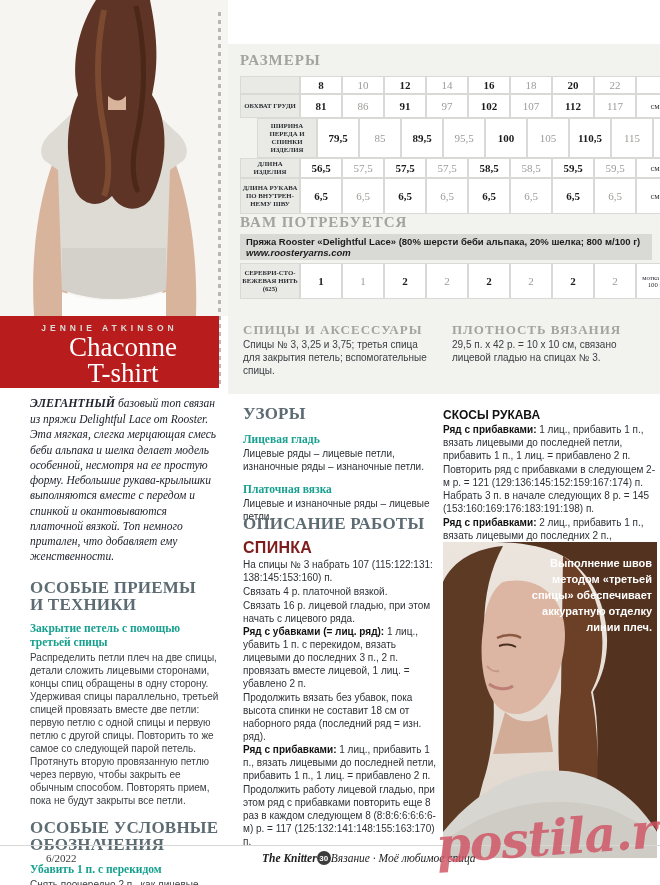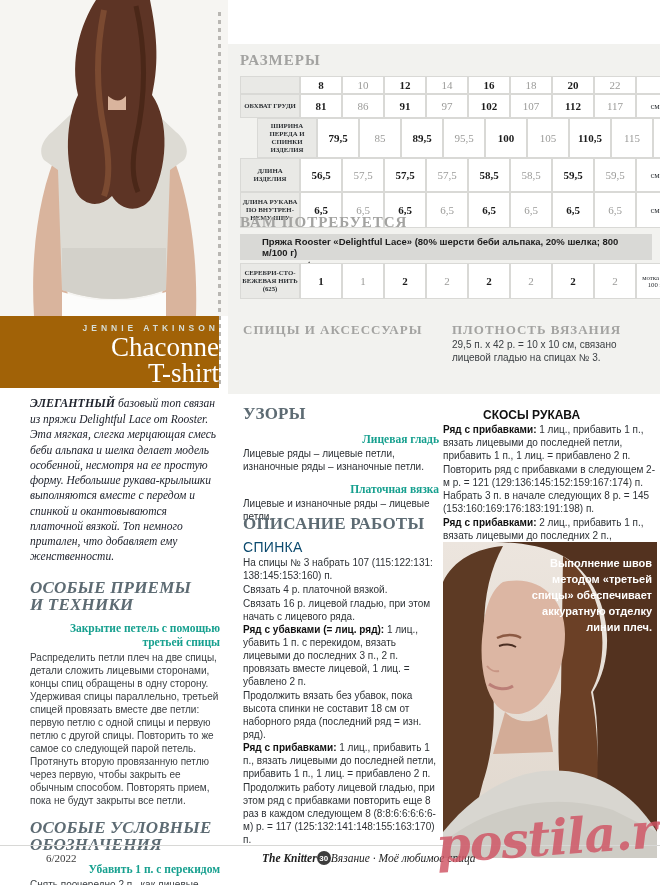--- a/index.html
+++ b/index.html
@@ -6,59 +6,59 @@
   .page{position:relative;width:660px;height:885px;background:#ffffff;overflow:hidden;
         font-family:"Liberation Sans",sans-serif;color:#2b2f33;}
   .serif{font-family:"Liberation Serif","DejaVu Serif",serif;}
 
   
   .photo-left{position:absolute;left:0;top:0;width:228px;height:316px;}
   .stitch-line{position:absolute;left:218px;top:12px;width:3px;height:374px;
     background:repeating-linear-gradient(180deg,#b9b7b3 0 4px,transparent 4px 8px);}
 
   
-  .band{position:absolute;left:0;top:316px;width:219px;height:72px;background:#a16207;text-align:right;}
+  .band{position:absolute;left:0;top:316px;width:219px;height:72px;background:#b91c1c;text-align:center;}
   .designer{padding-top:7px;font-size:8.5px;font-weight:bold;letter-spacing:4px;color:#d6ded8;}
   .band-title{font-size:27px;color:#ffffff;line-height:0.95;margin-top:2px;margin-left:27px;}
 
   
   .leftcol{position:absolute;left:30px;top:396px;width:190px;}
   .intro{font-size:11.5px;line-height:1.33;color:#20242e;font-style:italic;}
   .intro b{font-size:12px;}
-  .h-slate{color:#5d6b73;font-size:17px;line-height:1.02;letter-spacing:0.2px;font-weight:bold;font-style:italic;}
-  .sub-teal{color:#17a08f;font-weight:bold;font-size:11.5px;line-height:1.15;margin:9px 0 2px 0;text-align:right;}
+  .h-slate{color:#5d6b73;font-size:17px;line-height:1.02;letter-spacing:0.2px;font-weight:bold;}
+  .sub-teal{color:#17a08f;font-weight:bold;font-size:11.5px;line-height:1.15;margin:9px 0 2px 0;}
   .small-body{font-size:10px;line-height:1.3;color:#3c4044;}
 
   
   .panel{position:absolute;left:228px;top:44px;width:432px;height:350px;background:#f2f2ef;}
   .h-light{position:absolute;color:#a3a3a1;font-size:15px;letter-spacing:1px;font-weight:bold;}
 
   
   .tbl{position:absolute;left:240px;width:416px;font-family:"Liberation Serif","DejaVu Serif",serif;}
   .trow{display:flex;}
   .tcell{background:#ffffff;border:0.5px solid #d9d9d6;display:flex;align-items:center;justify-content:center;
          font-size:11px;}
   .tlabel{width:56px;background:#e9e9e6;font-size:6.8px;text-align:center;line-height:1.15;
           color:#2b2f33;font-weight:bold;flex:none;padding:1px;}
   .tnum{width:40px;flex:none;}
   .tunit{width:36px;flex:none;font-size:8.5px;}
   .em{font-weight:bold;color:#1c1c1c;}
   .dim{color:#9b9b99;}
 
   
   .yarn-band{position:absolute;left:240px;top:234px;width:412px;height:26px;background:#d9d9d6;
-    font-size:9.5px;font-weight:bold;color:#1c1c1c;padding:2px 22px;line-height:1.2;box-sizing:border-box;}
+    font-size:9.5px;font-weight:bold;color:#1c1c1c;padding:2px 6px;line-height:1.2;box-sizing:border-box;}
   .yarn-band i{font-style:italic;}
   .cols-head{font-size:13px;}
 
   
   .midcol{position:absolute;left:243px;width:196px;}
   .rightcol{position:absolute;left:443px;width:216px;}
   .h-mid{color:#5d6b73;font-size:17px;font-weight:bold;letter-spacing:0.2px;}
-  .teal-caps{color:#0c4a6e;font-weight:normal;font-size:14px;letter-spacing:0.3px;}
+  .teal-caps{color:#7f1d1d;font-weight:bold;font-size:16px;letter-spacing:0.3px;}
   .body-p{font-size:10px;line-height:1.29;color:#2e3236;margin:0 0 1px 0;}
   .body-p b{color:#111;}
   .h-black{font-size:12px;font-weight:bold;color:#111;}
 
   
   .photo-right{position:absolute;left:443px;top:542px;width:214px;height:316px;}
   .caption{position:absolute;left:520px;top:556px;width:132px;text-align:right;
     color:#ffffff;font-weight:bold;font-size:11px;line-height:1.45;}
 
   
@@ -162,21 +162,21 @@
         <div class="tcell tnum em">79,5</div>
         <div class="tcell tnum dim">85</div>
         <div class="tcell tnum em">89,5</div>
         <div class="tcell tnum dim">95,5</div>
         <div class="tcell tnum em">100</div>
         <div class="tcell tnum dim">105</div>
         <div class="tcell tnum em">110,5</div>
         <div class="tcell tnum dim">115</div>
         <div class="tcell tunit">см</div>
       </div>
-      <div class="trow" style="height: 34px; justify-content: space-between;">
+      <div class="trow" style="height: 20px; justify-content: space-between;">
         <div class="tcell tlabel">ДЛИНА ИЗДЕЛИЯ</div>
         <div class="tcell tnum em">56,5</div>
         <div class="tcell tnum dim">57,5</div>
         <div class="tcell tnum em">57,5</div>
         <div class="tcell tnum dim">57,5</div>
         <div class="tcell tnum em">58,5</div>
         <div class="tcell tnum dim">58,5</div>
         <div class="tcell tnum em">59,5</div>
         <div class="tcell tnum dim">59,5</div>
         <div class="tcell tunit">см</div>
@@ -209,20 +209,21 @@
         <div class="tcell tnum dim">2</div>
         <div class="tcell tnum em">2</div>
         <div class="tcell tnum dim">2</div>
         <div class="tcell tnum em">2</div>
         <div class="tcell tnum dim">2</div>
         <div class="tcell tunit" style="font-size: 6.8px; text-align: center;">мотка по 100 г</div>
       </div>
     </div>
 
   <div class="h-light serif cols-head" style="left:243px;top:322px;">СПИЦЫ И АКСЕССУАРЫ</div>
+  <div class="midcol small-body" style="top:338px;width:186px;">Спицы № 3, 3,25 и 3,75; третья спица для закрытия петель; вспомогательные спицы.</div>
 
   <div class="h-light serif cols-head" style="left:452px;top:322px;">ПЛОТНОСТЬ ВЯЗАНИЯ</div>
   <div class="rightcol small-body" style="left:452px;top:338px;width:200px;">29,5 п. x 42 р. = 10 x 10 см, связано лицевой гладью на спицах № 3.</div>
 
   <div class="midcol" style="top:404px;">
     <div class="h-mid serif">УЗОРЫ</div>
     <div id="patterns-list">
         <div class="sub-teal serif">Лицевая гладь</div>
         <div class="body-p">Лицевые ряды – лицевые петли, изнаночные ряды – изнаночные петли.</div>
         <div class="sub-teal serif">Платочная вязка</div>
@@ -238,21 +239,21 @@
         <p class="body-p">Связать 4 р. платочной вязкой.</p>
         <p class="body-p">Связать 16 р. лицевой гладью, при этом начать с лицевого ряда.</p>
         <p class="body-p"><b>Ряд с убавками (= лиц. ряд):</b> 1 лиц., убавить 1 п. с перекидом, вязать лицевыми до последних 3 п., 2 п. провязать вместе лицевой, 1 лиц. = убавлено 2 п.</p>
         <p class="body-p">Продолжить вязать без убавок, пока высота спинки не составит 18 см от наборного ряда (последний ряд = изн. ряд).</p>
         <p class="body-p"><b>Ряд с прибавками:</b> 1 лиц., прибавить 1 п., вязать лицевыми до последней петли, прибавить 1 п., 1 лиц. = прибавлено 2 п.</p>
         <p class="body-p">Продолжить работу лицевой гладью, при этом ряд с прибавками повторить еще 8 раз в каждом следующем 8 (8:8:6:6:6:6:6-м) р. = 117 (125:132:141:148:155:163:170) п.</p>
       </div>
   </div>
 
   <div class="rightcol" style="top:408px;">
-    <div class="h-black" style="margin-bottom:2px;margin-left:40px;">СКОСЫ РУКАВА</div>
+    <div class="h-black" style="margin-bottom:2px;">СКОСЫ РУКАВА</div>
     <div id="sleeve-paragraphs">
         <p class="body-p"><b>Ряд с прибавками:</b> 1 лиц., прибавить 1 п., вязать лицевыми до последней петли, прибавить 1 п., 1 лиц. = прибавлено 2 п.</p>
         <p class="body-p">Повторить ряд с прибавками в следующем 2-м р. = 121 (129:136:145:152:159:167:174) п.</p>
         <p class="body-p">Набрать 3 п. в начале следующих 8 р. = 145 (153:160:169:176:183:191:198) п.</p>
         <p class="body-p"><b>Ряд с прибавками:</b> 2 лиц., прибавить 1 п., вязать лицевыми до последних 2 п., прибавить 1 п., 2 лиц. = прибавлено 2 п.**</p>
       </div>
   </div>
 
   <div class="photo-right">
     <svg width="214" height="316" viewBox="0 0 214 316">

